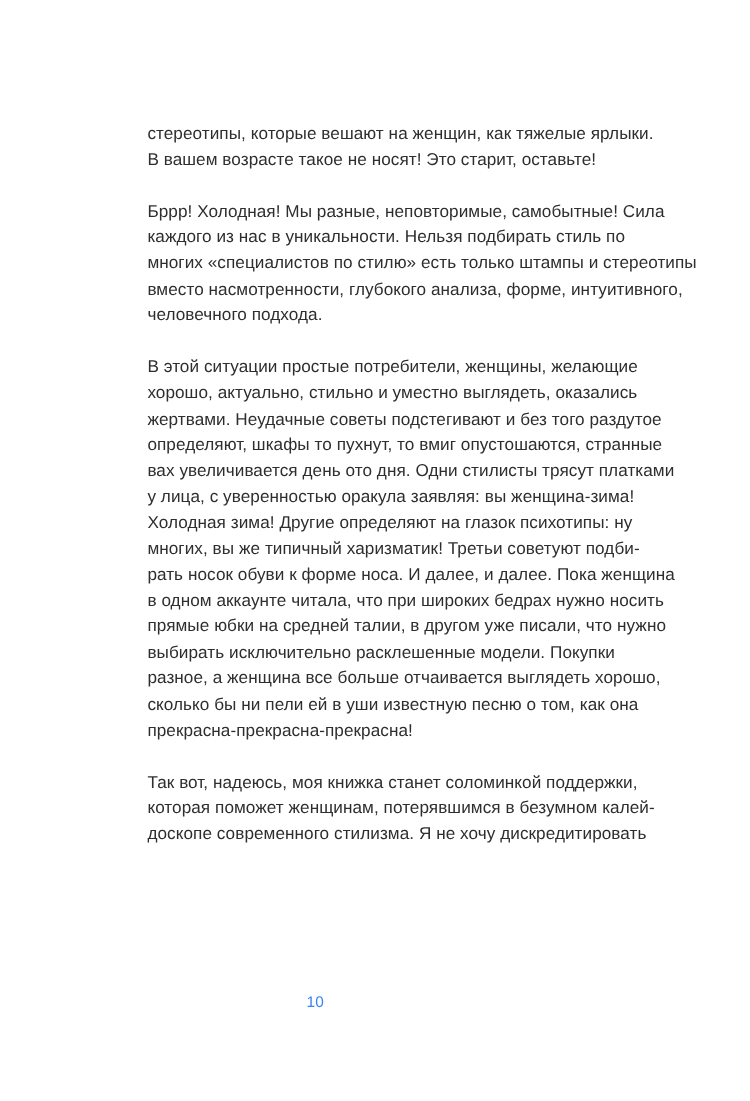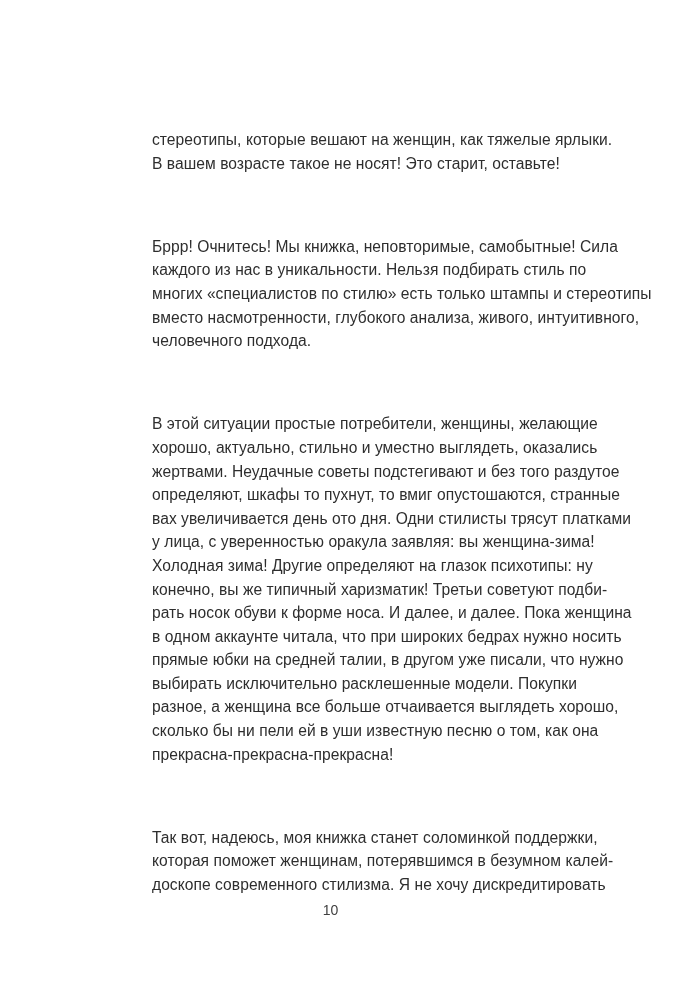--- a/index.html
+++ b/index.html
@@ -21,73 +21,72 @@
       width: 682px; height: 1001px;
       background: #ffffff;
     }
     .text-block {
       position: absolute;
       left: 134px;
       top: 110px;
       width: 440px;
     }
     .paragraph {
-      margin: 18px;
+      margin: 0;
     }
     .line {
       display: block;
       white-space: nowrap;
       font-size: 15.6px;
       line-height: 23.6px;
       height: 23.6px;
       letter-spacing: 0.05px;
     }
     .p-gap { height: 23.6px; }
     .page-number {
       position: absolute;
       left: 0;
       width: 573px;
       top: 901px;
       text-align: center;
       font-size: 14px;
       line-height: 18px;
-      color: #404040;
-      margin-left: 44px;
+      color: #3b82f6;
     }
   </style>
 </head>
 <body>
 
 <div class="page">
   <div class="text-block">
 
     <p class="paragraph">
       <span class="line">стереотипы, которые вешают на женщин, как тяжелые ярлыки.</span>
       <span class="line">В вашем возрасте такое не носят! Это старит, оставьте!</span>
     </p>
     <div class="p-gap"></div>
 
     <p class="paragraph">
-      <span class="line">Бррр! Очнитесь! Мы книжка, неповторимые, самобытные! Сила</span>
+      <span class="line">Бррр! Холодная! Мы разные, неповторимые, самобытные! Сила</span>
       <span class="line">каждого из нас в уникальности. Нельзя подбирать стиль по</span>
       <span class="line">многих «специалистов по стилю» есть только штампы и стереотипы</span>
-      <span class="line">вместо насмотренности, глубокого анализа, живого, интуитивного,</span>
+      <span class="line">вместо насмотренности, глубокого анализа, форме, интуитивного,</span>
       <span class="line">человечного подхода.</span>
     </p>
     <div class="p-gap"></div>
 
     <p class="paragraph">
       <span class="line">В этой ситуации простые потребители, женщины, желающие</span>
       <span class="line">хорошо, актуально, стильно и уместно выглядеть, оказались</span>
       <span class="line">жертвами. Неудачные советы подстегивают и без того раздутое</span>
       <span class="line">определяют, шкафы то пухнут, то вмиг опустошаются, странные</span>
       <span class="line">вах увеличивается день ото дня. Одни стилисты трясут платками</span>
       <span class="line">у лица, с уверенностью оракула заявляя: вы женщина-зима!</span>
       <span class="line">Холодная зима! Другие определяют на глазок психотипы: ну</span>
-      <span class="line">конечно, вы же типичный харизматик! Третьи советуют подби-</span>
+      <span class="line">многих, вы же типичный харизматик! Третьи советуют подби-</span>
       <span class="line">рать носок обуви к форме носа. И далее, и далее. Пока женщина</span>
       <span class="line">в одном аккаунте читала, что при широких бедрах нужно носить</span>
       <span class="line">прямые юбки на средней талии, в другом уже писали, что нужно</span>
       <span class="line">выбирать исключительно расклешенные модели. Покупки</span>
       <span class="line">разное, а женщина все больше отчаивается выглядеть хорошо,</span>
       <span class="line">сколько бы ни пели ей в уши известную песню о том, как она</span>
       <span class="line">прекрасна-прекрасна-прекрасна!</span>
     </p>
     <div class="p-gap"></div>
 

